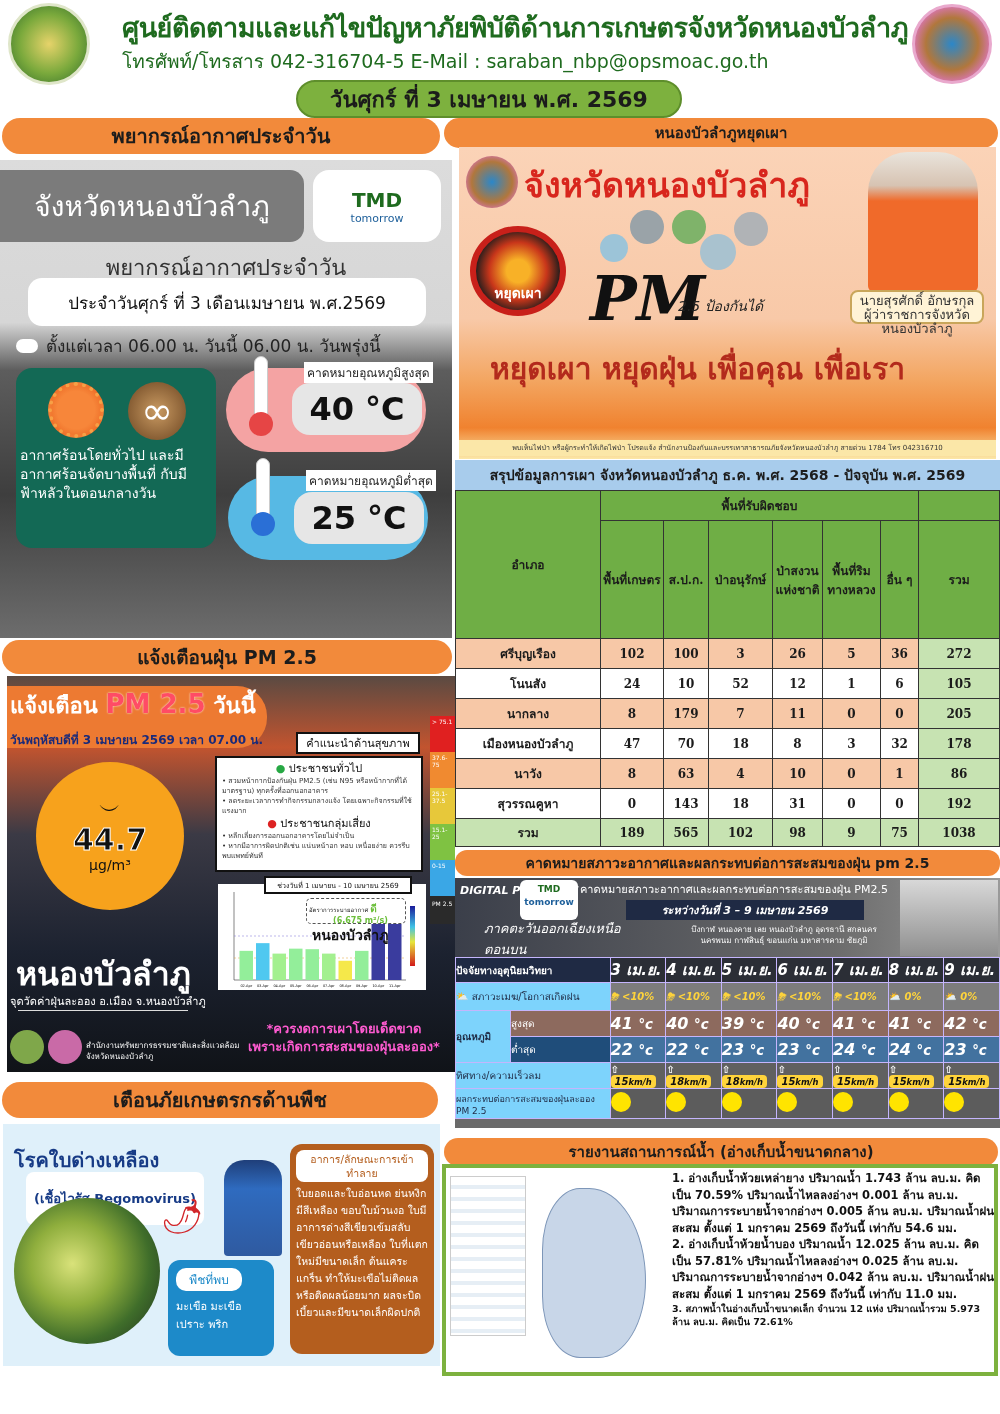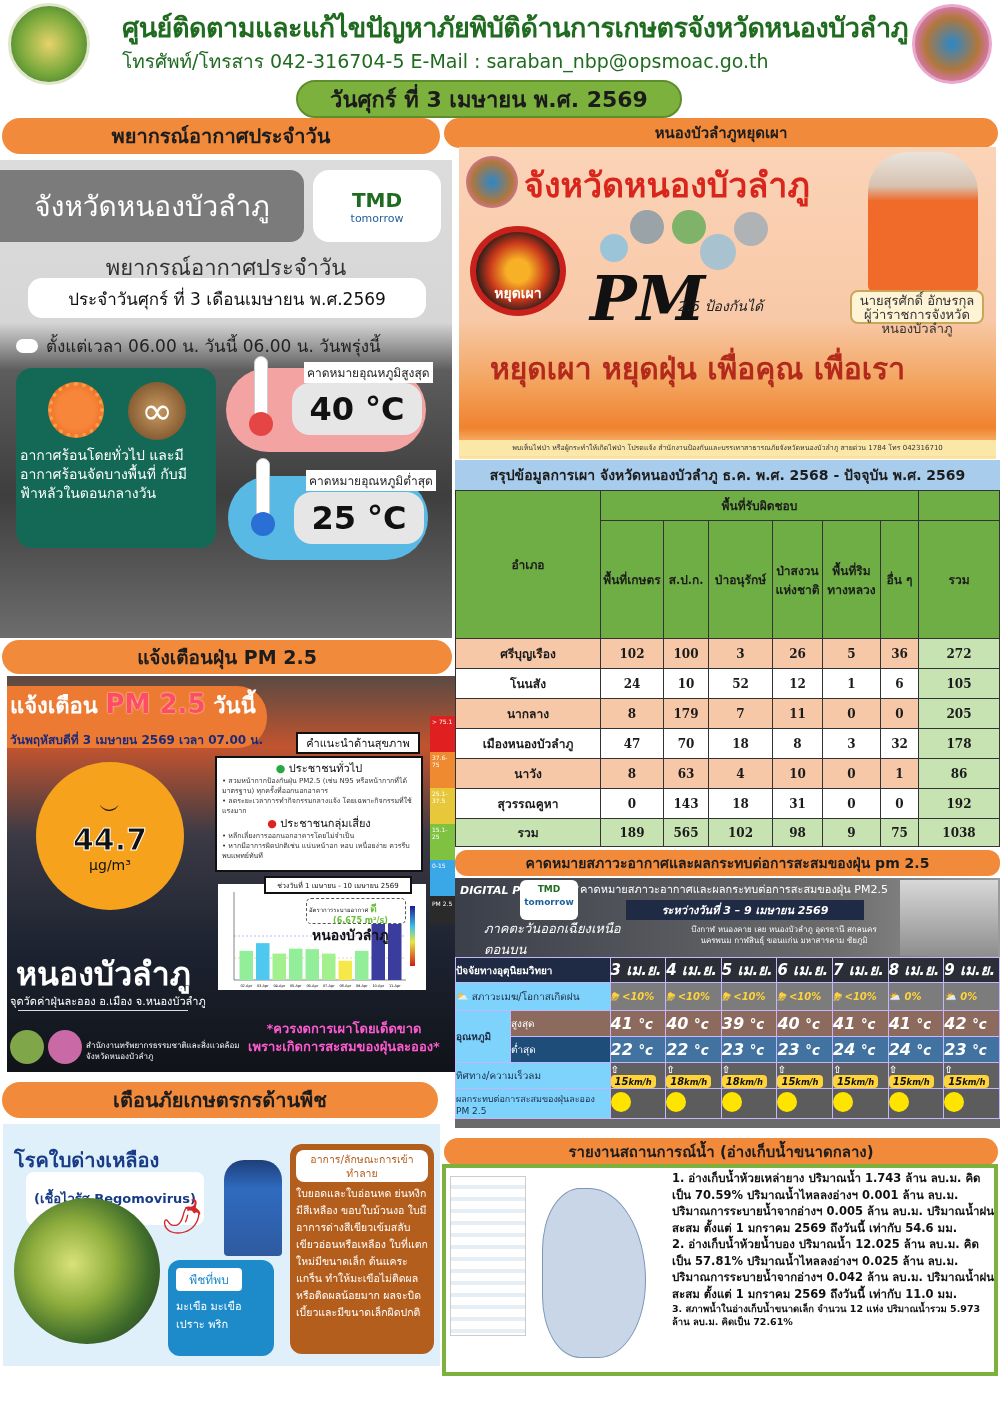--- a/index.html
+++ b/index.html
@@ -10,21 +10,21 @@
 .logo{border-radius:50%;display:flex;align-items:center;justify-content:center;font-size:10px;color:#fff;text-align:center}
 .logo-left{left:8px;top:3px;width:82px;height:82px;background:radial-gradient(circle,#e6d36a 0%,#7aa93c 55%,#2f6b2a 100%);border:3px solid #dfe6c9}
 .logo-right{left:912px;top:4px;width:80px;height:80px;background:radial-gradient(circle,#2b87c9 0%,#b1773c 50%,#d976b2 75%,#c05394 100%);border:3px solid #e9a9cd}
 .date-pill{left:296px;top:80px;width:386px;height:38px;background:#7db13e;border-radius:19px;border:2px solid #5e8e2b;color:#1b1b1b;font-size:22px;font-weight:bold;display:flex;align-items:center;justify-content:center}
 .sec-bar{background:#f28a3b;border-radius:18px;color:#1c1c1c;font-weight:bold;display:flex;align-items:center;justify-content:center;white-space:nowrap}
 
 .wx{left:0;top:160px;width:452px;height:478px;background:linear-gradient(#dcdcdc 0%,#d6d6d6 34%,#5d5d5d 44%,#3e3e3e 70%,#6d6d6d 100%)}
 .prov-box{left:0;top:170px;width:304px;height:72px;background:#7b7b7b;border-radius:0 14px 14px 0;color:#fff;font-size:28px;display:flex;align-items:center;justify-content:center}
 .tmd{left:313px;top:170px;width:128px;height:72px;background:#fff;border-radius:16px;display:flex;flex-direction:column;align-items:center;justify-content:center}
 .fc-title{left:0;top:250px;width:452px;text-align:center;font-size:22px;color:#333}
-.fc-date{left:28px;top:278px;width:398px;height:40px;background:#fff;border-radius:14px;font-size:17px;color:#111;display:flex;align-items:center;justify-content:center}
+.fc-date{left:28px;top:278px;width:398px;height:48px;background:#fff;border-radius:14px;font-size:17px;color:#111;display:flex;align-items:center;justify-content:center}
 .fc-time{left:16px;top:332px;font-size:17px;color:#222;white-space:nowrap;display:flex;align-items:center;gap:8px}
 .green-card{left:16px;top:368px;width:200px;height:180px;background:#136955;border-radius:16px}
 .sun{left:48px;top:382px;width:56px;height:56px;border-radius:50%;background:radial-gradient(circle,#f7863a 55%,#e8611e 100%);border:4px dotted #f7a045}
 .haze{left:128px;top:382px;width:58px;height:58px;border-radius:50%;background:radial-gradient(circle,#c99a62,#6b4420);color:#fff;font-size:38px;display:flex;align-items:center;justify-content:center}
 .wx-desc{left:20px;top:446px;width:180px;color:#fff;font-size:14px;line-height:19px}
 .therm-hi{left:226px;top:368px;width:200px;height:84px;background:#f4a3a3;border-radius:42px}
 .therm-lo{left:228px;top:476px;width:200px;height:84px;background:#57b9e4;border-radius:42px}
 .temp-box{background:#e6e6e6;border-radius:18px;font-size:32px;font-weight:bold;color:#111;display:flex;align-items:center;justify-content:center}
 .therm-lbl{font-size:12px;color:#222;background:#fff;padding:1px 3px;white-space:nowrap}
 .bulb{border-radius:50%}
@@ -87,21 +87,21 @@
 .wkt .wind{background:#606060;font-size:10px}
 .wkt .pmi{background:#5c5c5c}
 .wind-badge{display:inline-block;background:#ffd43b;color:#111;border-radius:4px;padding:1px 4px;font-size:10px}
 .dot{display:inline-block;width:20px;height:20px;border-radius:50%;background:#ffe400}
 
 .plant{left:3px;top:1124px;width:437px;height:242px;background:#dff0fa}
 .plant-t{left:14px;top:1144px;font-size:20px;font-weight:bold;color:#173b86;white-space:nowrap}
 .plant-sub{left:26px;top:1172px;font-size:13px;font-weight:bold;color:#173b86;background:#fff;border-radius:8px;padding:16px 8px;white-space:nowrap}
 .leaf{left:14px;top:1198px;width:146px;height:146px;border-radius:50%;background:radial-gradient(circle at 40% 45%,#d9e27a 0%,#8fae3d 35%,#3f6d2a 65%,#1f2d1f 100%)}
 .found{left:168px;top:1260px;width:106px;height:96px;background:#1d8ac9;border-radius:12px;color:#fff;font-size:11px;padding:8px}
-.found-h{background:#fff;color:#1d8ac9;font-size:12px;border-radius:4px;text-align:center;padding:2px 0;margin-bottom:6px;width:66px}
+.found-h{background:#fff;color:#1d8ac9;font-size:12px;border-radius:10px;text-align:center;padding:2px 0;margin-bottom:6px;width:66px}
 .symp{left:290px;top:1144px;width:144px;height:210px;background:#b45e1e;border-radius:12px;color:#fff;font-size:10.5px;line-height:17px;padding:6px 6px}
 .symp-h{background:#fff;color:#b45e1e;text-align:center;border-radius:8px;font-size:10.5px;line-height:14px;padding:2px;margin-bottom:3px}
 
 .water{left:442px;top:1164px;width:556px;height:212px;background:#fff;border:4px solid #7db13e}
 .water-map{left:450px;top:1172px;width:212px;height:196px;background:#fff}
 .water-txt{left:672px;top:1170px;width:324px;font-size:11.5px;font-weight:bold;color:#111;line-height:16.5px}
 .water-txt .p3{font-size:9.5px;line-height:13px}
 
 .footer{left:0;top:1440px;width:1000px;height:38px;background:#c7a8d6;display:flex;align-items:center;padding-left:8px;font-size:17px;color:#1b1b1b;white-space:nowrap;}
 .person{width:28px;height:28px;border-radius:50%;border:2px solid #111;background:radial-gradient(circle at 50% 38%,#111 24%,#fff 26%);}

